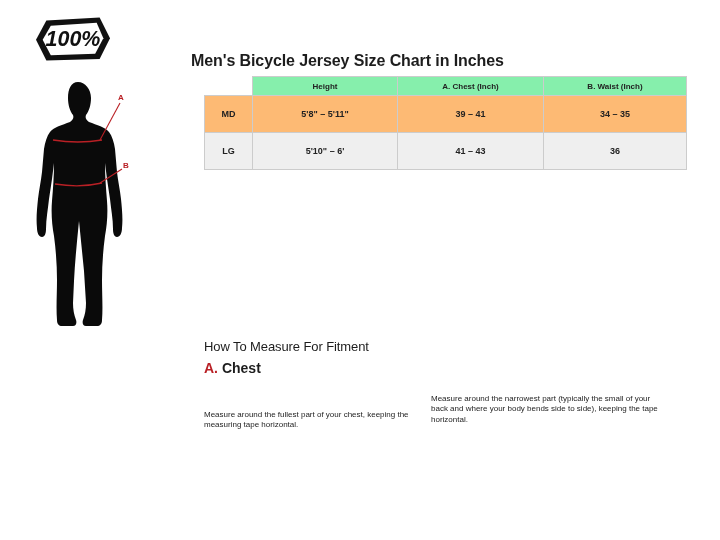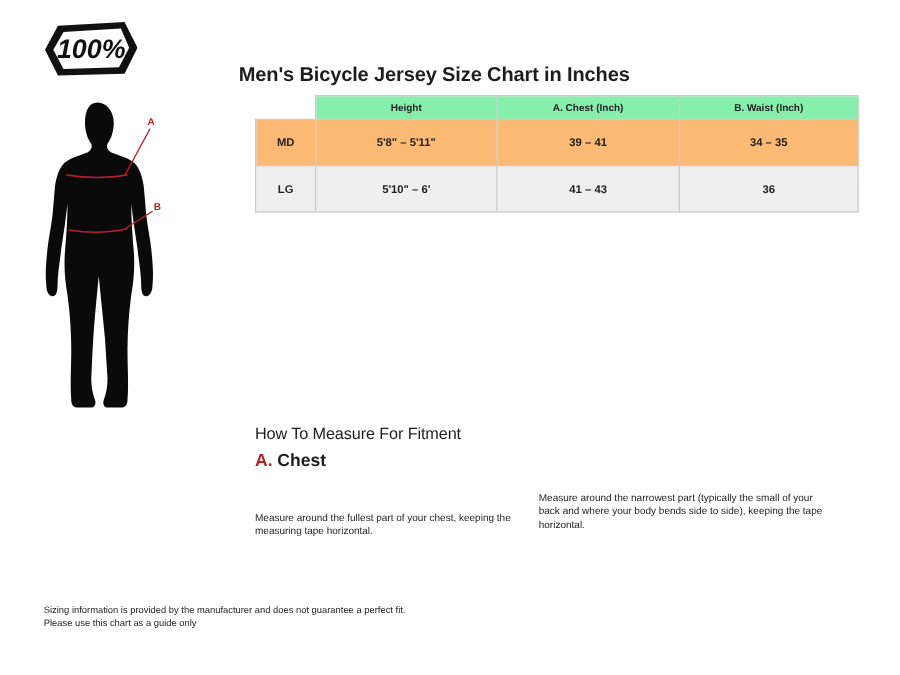--- a/index.html
+++ b/index.html
@@ -112,18 +112,14 @@
           <span>Chest</span>
         </h4>
         <p>Measure around the fullest part of your chest, keeping the measuring tape horizontal.</p>
       </div>
       <div class="howto-item item-b">
         <p>Measure around the narrowest part (typically the small of your back and where your body bends side to side), keeping the tape horizontal.</p>
       </div>
     </div>
   </div>
 
-  <div class="disclaimer">
-    <div>Sizing information is provided by the manufacturer and does not guarantee a perfect fit.</div>
-    <div>Please use this chart as a guide only</div>
-  </div>
 
 </div>
 
 </body></html>

